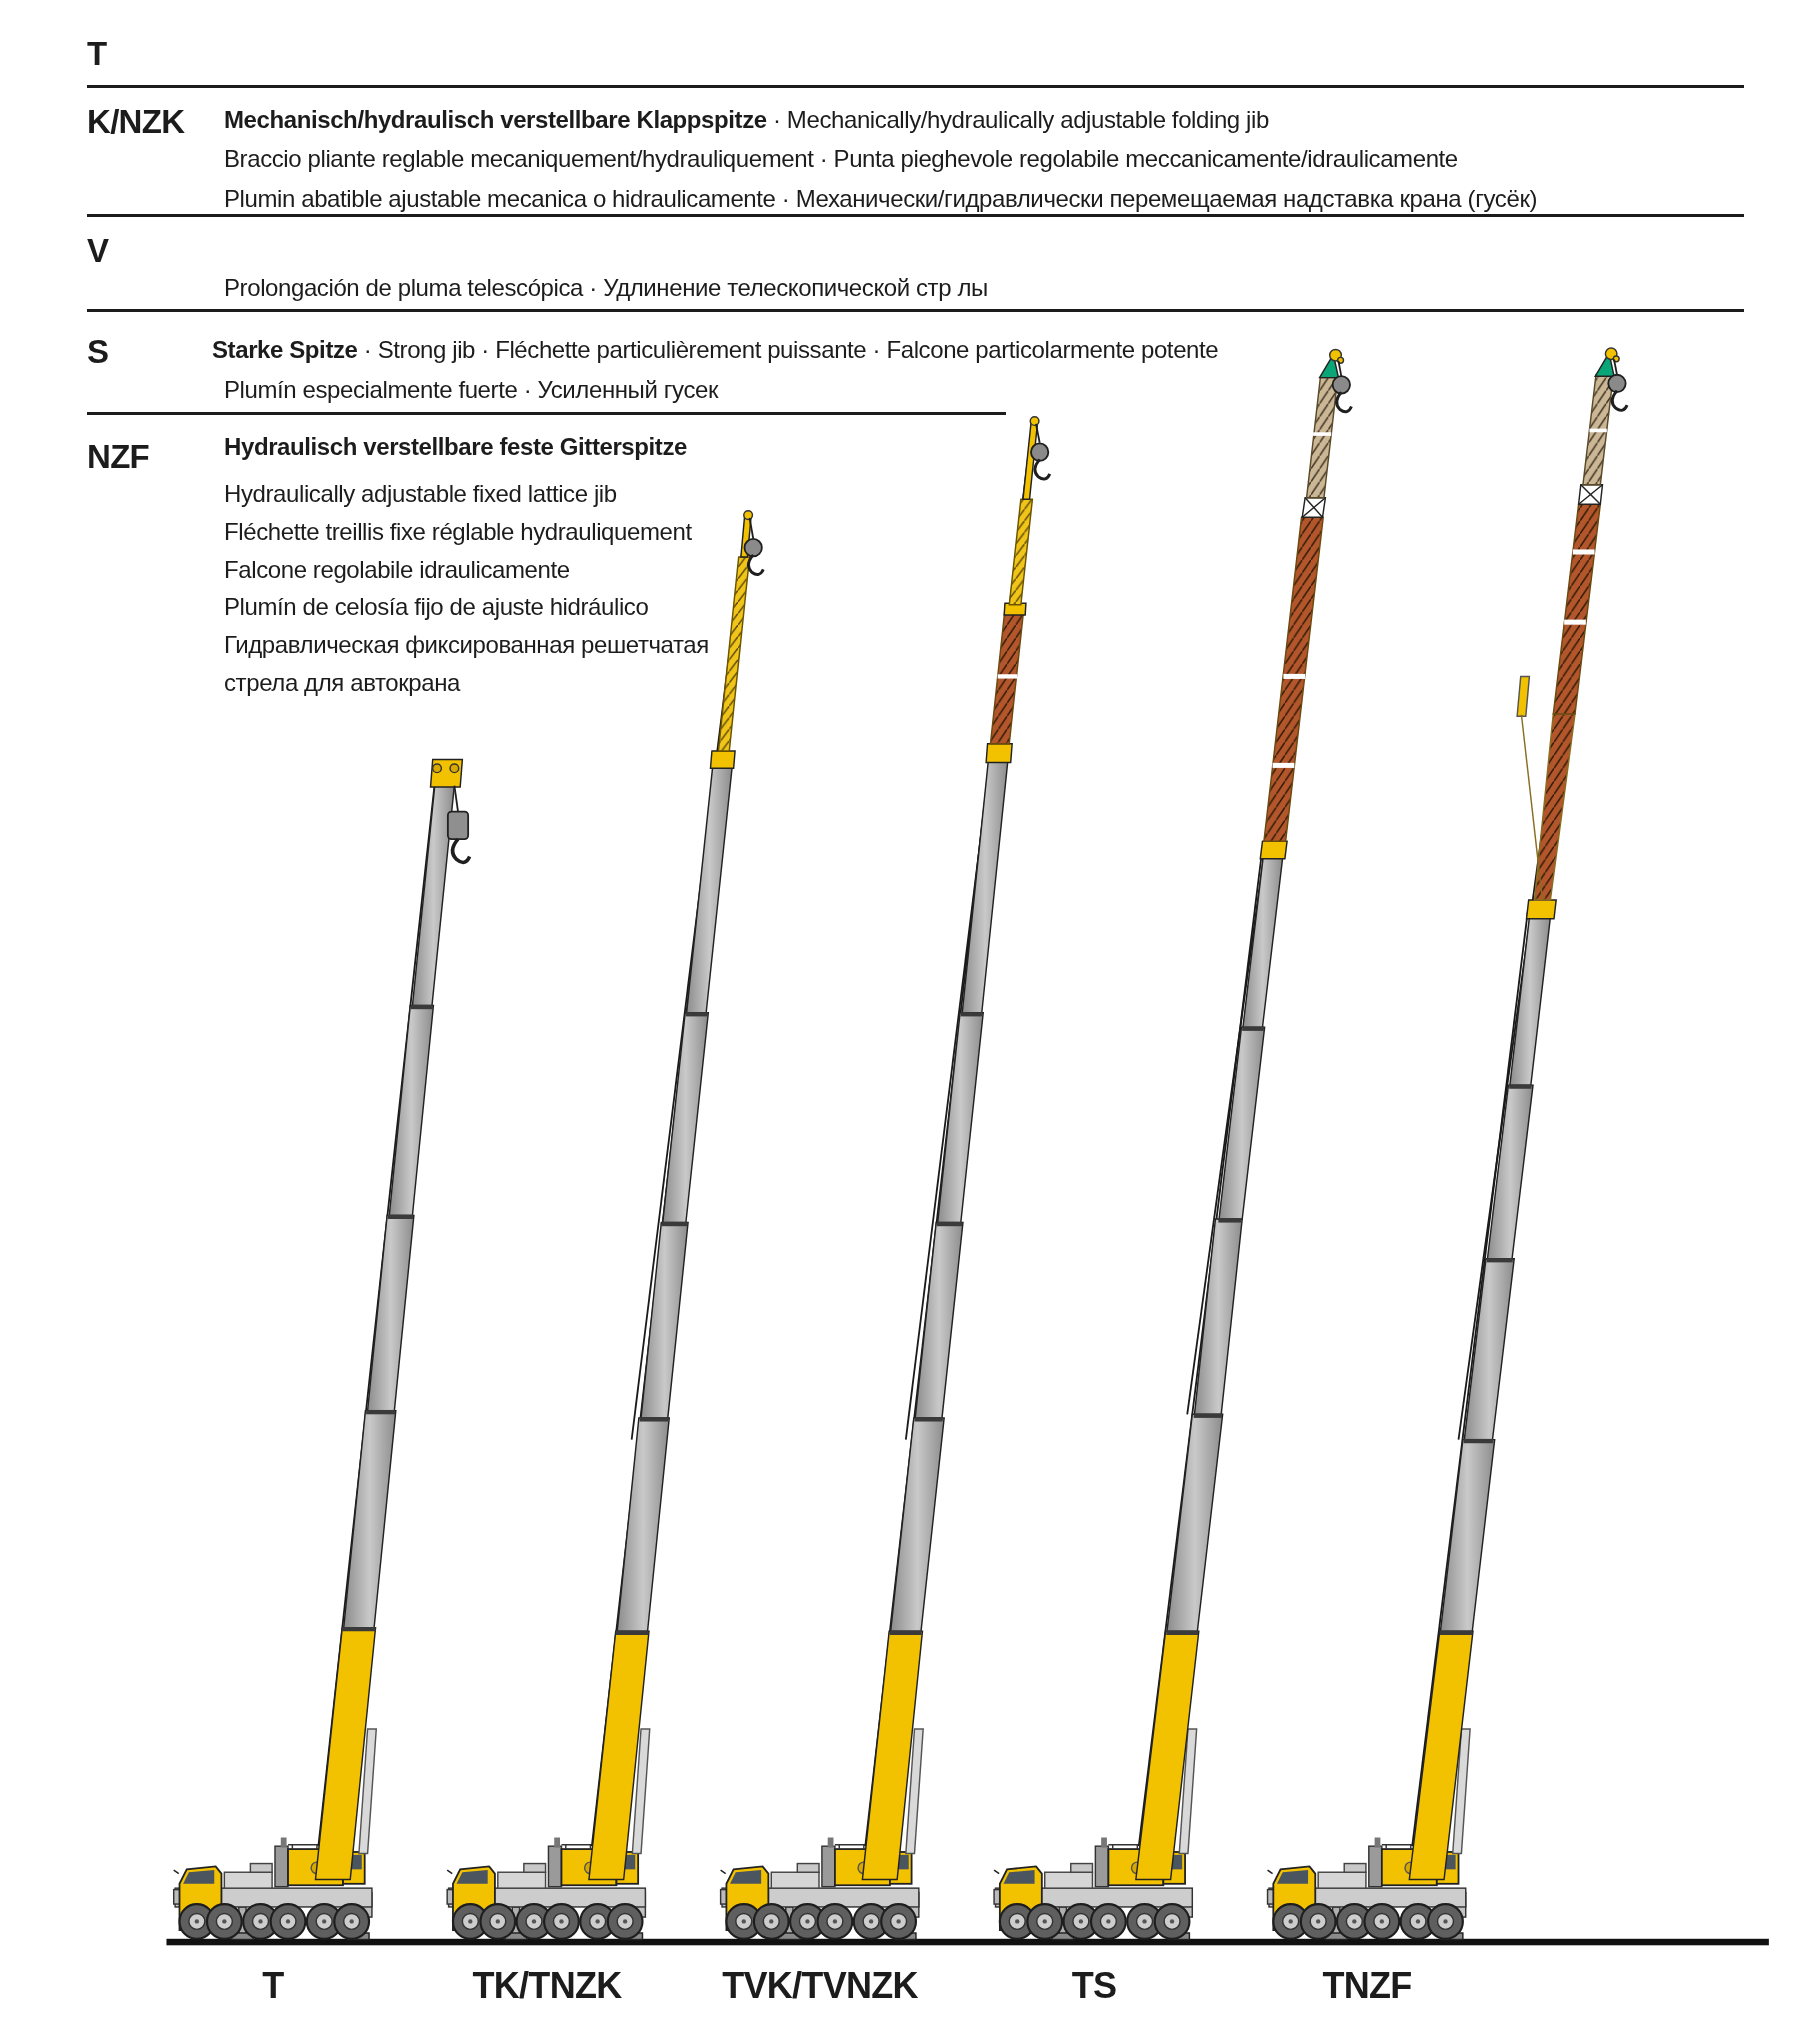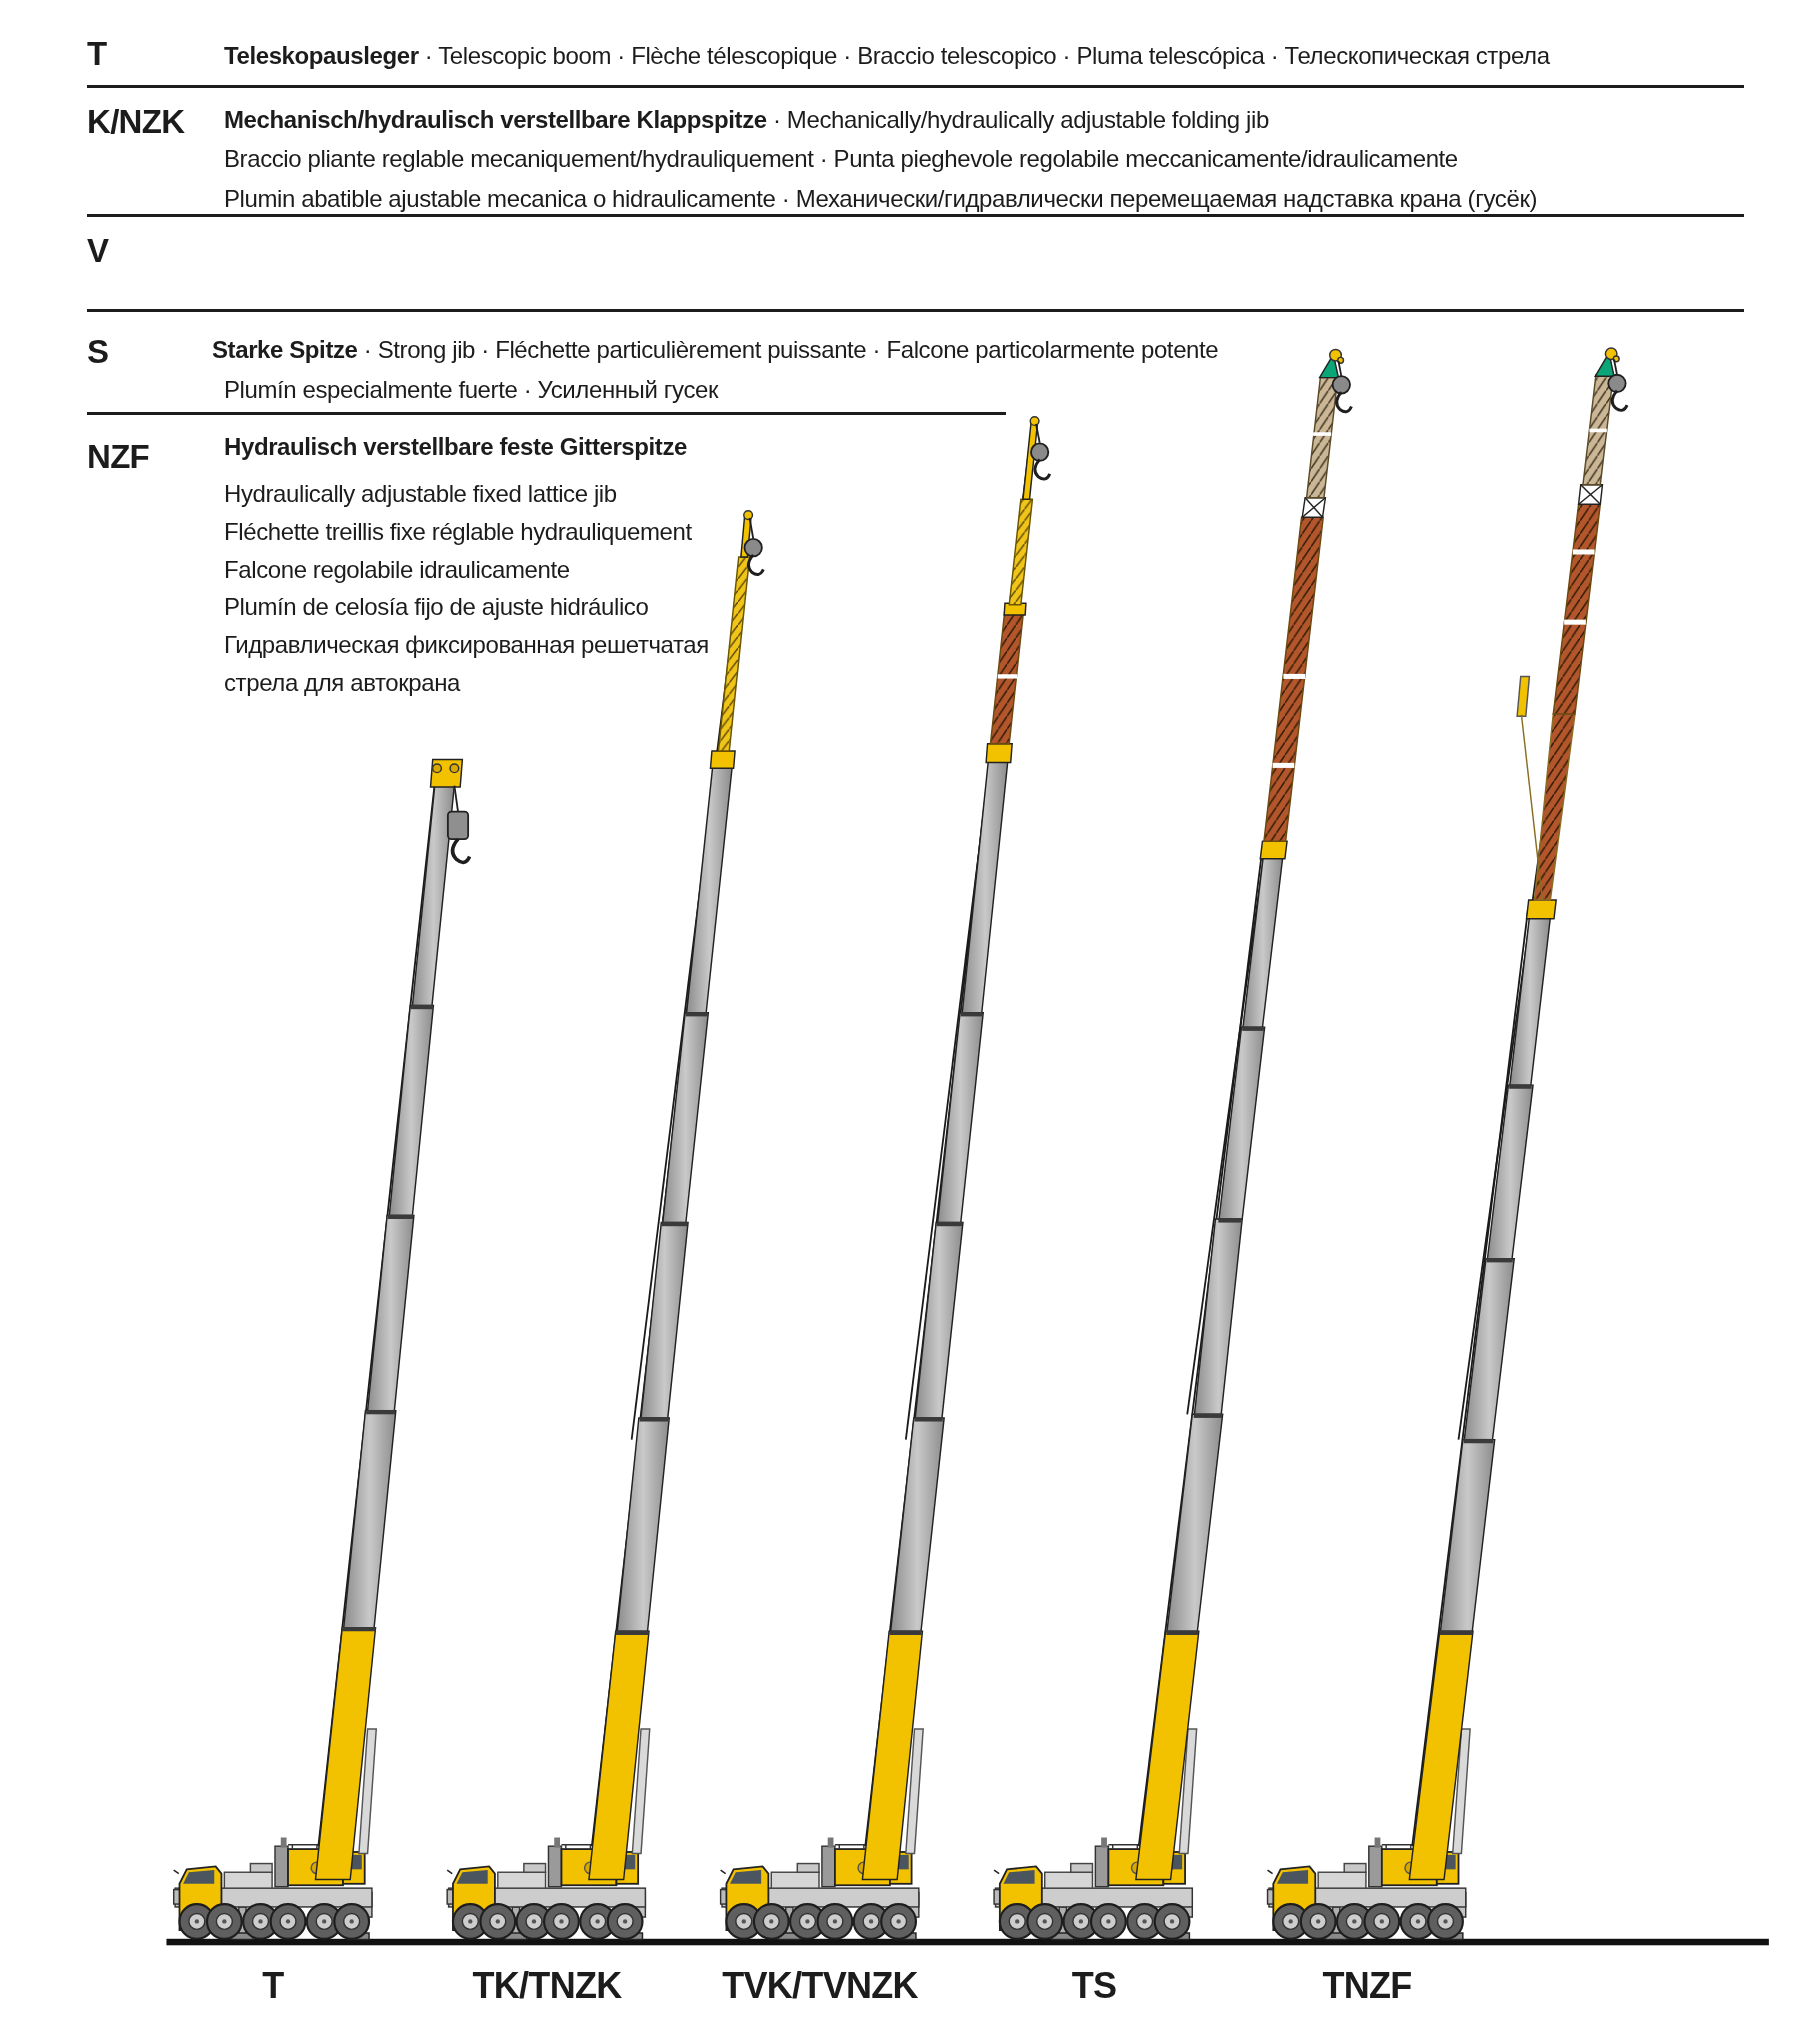--- a/index.html
+++ b/index.html
@@ -13,30 +13,30 @@
   .clabel{position:absolute;font-weight:bold;font-size:36px;letter-spacing:-0.7px;transform:translateX(-50%);}
   svg{position:absolute;left:0;top:0;}
   .outline{stroke:#222;stroke-width:2;}
 </style>
 </head>
 <body>
 
 <div id="page">
 
   <div class="abs code" style="left:87px;top:35px;">T</div>
-  <div class="abs lline" style="left:224px;top:42px;"><span class="b">Teleskopausleger</span><span> · Telescopic boom · Flèche télescopique · Braccio telescopico · Pluma telescópica · Телескопическая стрела</span></div>
   <div class="rule" style="left:87px;top:85px;width:1657px;"></div>
 
   <div class="abs code" style="left:87px;top:103px;">K/NZK</div>
   <div class="abs lline" style="left:224px;top:106px;"><span class="b">Mechanisch/hydraulisch verstellbare Klappspitze</span><span> · Mechanically/hydraulically adjustable folding jib</span></div>
   <div class="abs lline" style="left:224px;top:145px;"><span>Braccio pliante reglable mecaniquement/hydrauliquement · Punta pieghevole regolabile meccanicamente/idraulicamente</span></div>
   <div class="abs lline" style="left:224px;top:185px;"><span>Plumin abatible ajustable mecanica o hidraulicamente · Механически/гидравлически перемещаемая надставка крана (гусёк)</span></div>
   <div class="rule" style="left:87px;top:214px;width:1657px;"></div>
 
   <div class="abs code" style="left:87px;top:232px;">V</div>
+  <div class="abs lline" style="left:224px;top:274px;"><span>Prolongación de pluma telescópica · Удлинение телескопической стр лы</span></div>
   <div class="rule" style="left:87px;top:309px;width:1657px;"></div>
 
   <div class="abs code" style="left:87px;top:333px;">S</div>
   <div class="abs lline" style="left:212px;top:336px;"><span class="b">Starke Spitze</span><span> · Strong jib · Fléchette particulièrement puissante · Falcone particolarmente potente</span></div>
   <div class="abs lline" style="left:224px;top:376px;"><span>Plumín especialmente fuerte · Усиленный гусек</span></div>
   <div class="rule" style="left:87px;top:412px;width:919px;"></div>
 
   <div class="abs code" style="left:87px;top:438px;">NZF</div>
   <div class="abs lline" style="left:224px;top:433px;"><span class="b">Hydraulisch verstellbare feste Gitterspitze</span></div>
   <div class="abs lline" style="left:224px;top:480px;"><span>Hydraulically adjustable fixed lattice jib</span></div>

